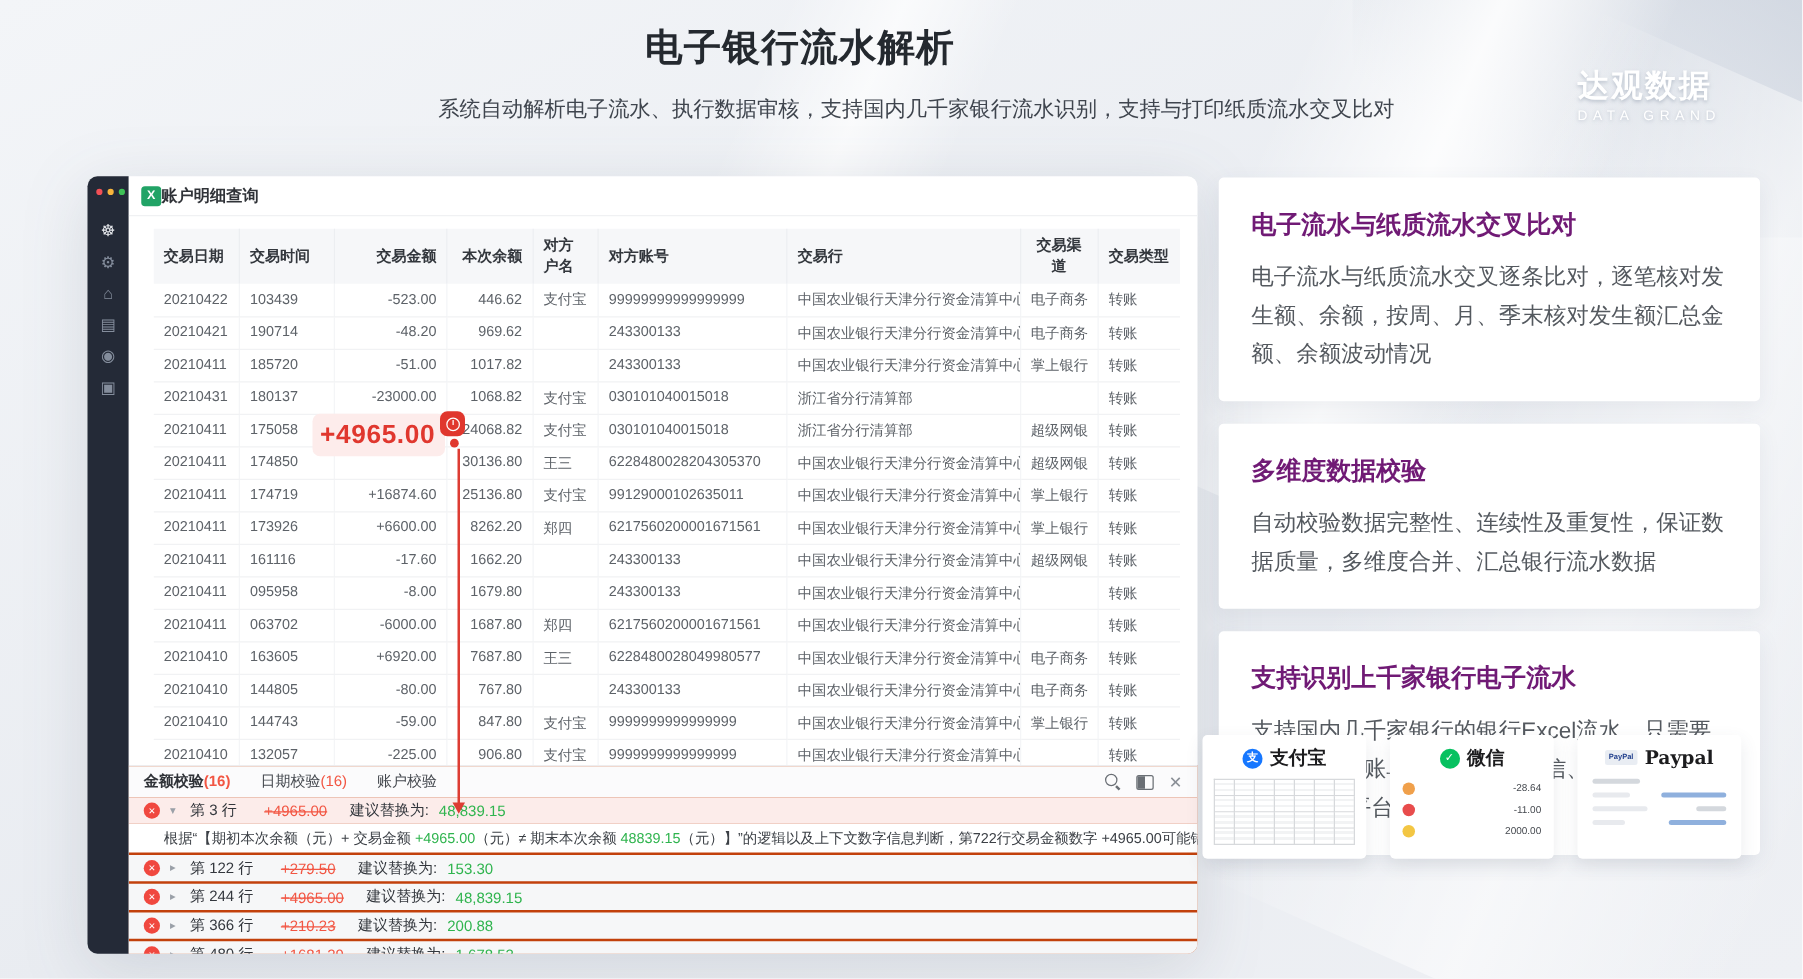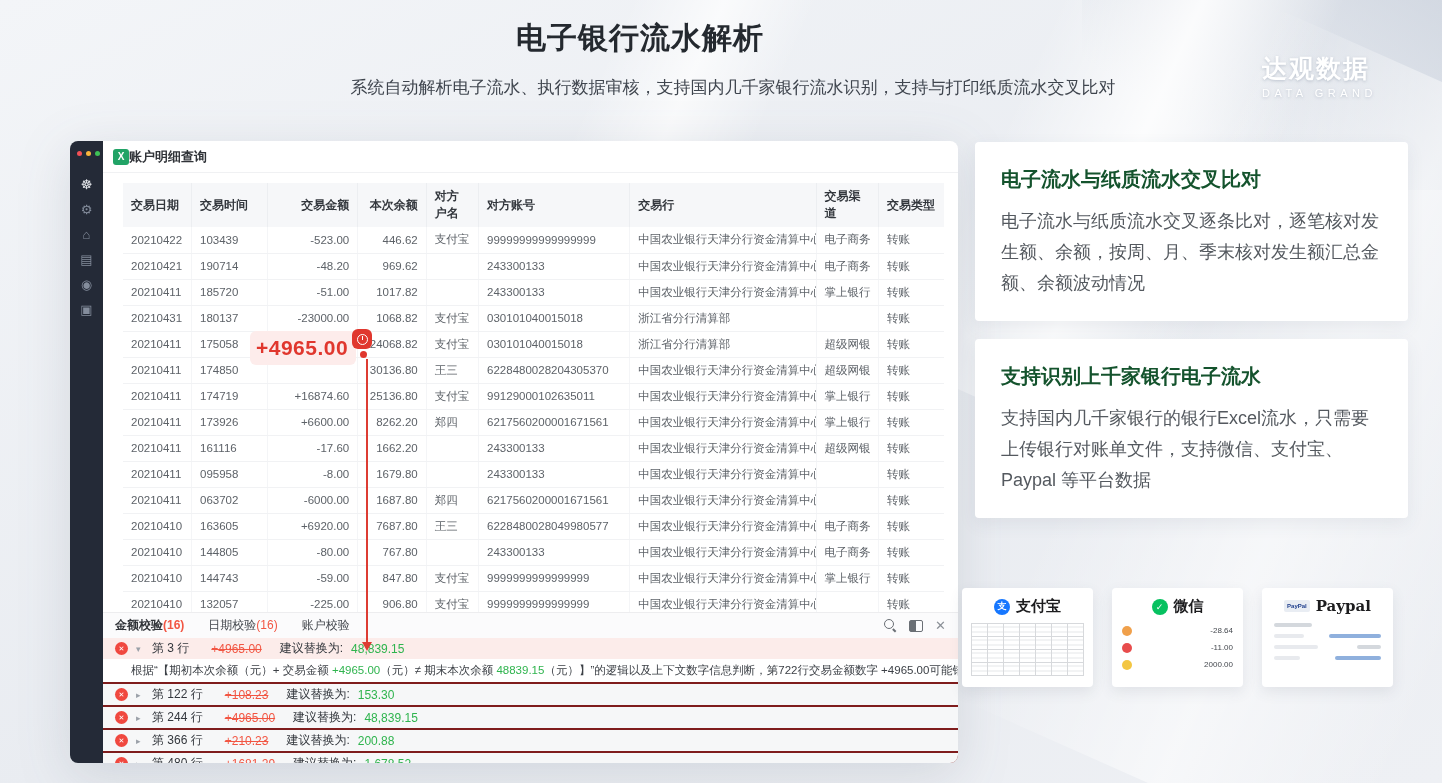--- a/index.html
+++ b/index.html
@@ -51,24 +51,24 @@
   .table-wrap { padding:10px 14px 0 20px; }
   table { width:100%; border-collapse:collapse; table-layout:fixed; }
   th { background:#f6f7f9; font-size:12px; font-weight:700; color:#33373d; text-align:left;
        padding:5px 8px; border-right:1px solid #eceef1; }
   td { font-size:11.5px; color:#5d6268; padding:0 8px; height:26px;
        border-bottom:1px solid #f1f2f4; border-right:1px solid #f4f5f7;
        white-space:nowrap; overflow:hidden; }
   th:last-child, td:last-child { border-right:none; }
   .c0{width:68px;} .c1{width:75px;} .c2{width:90px; text-align:right;}
   .c3{width:68px; text-align:right;} .c4{width:52px;} .c5{width:150px;}
-  .c6{width:185px;} .c7{width:62px;} .c8{width:65px;}
-
-  
-  .panel { position:absolute; left:0; bottom:0; width:855px; height:151px; background:#7f1d1d;
+  .c6{width:185px;} .c7{width:62px;text-align:center;} .c8{width:65px;}
+
+  
+  .panel { position:absolute; left:0; bottom:0; width:855px; height:151px; background:#c2410c;
         border-top:1px solid #ededef; z-index:3; }
   .ptabs { height:25px; display:flex; align-items:center; padding:0 12px; gap:24px;
         background:#fbfbfc; font-size:12px; color:#45494f; }
   .ptab { cursor:pointer; }
   .ptab:first-child { font-weight:700; color:#303338; }
   .cnt { color:#f25643; }
   .ptools { margin-left:auto; display:flex; align-items:center; gap:12px; }
   .mag { position:relative; width:13px; height:13px; cursor:pointer; }
   .mag::before { content:""; position:absolute; left:0; top:0; width:8px; height:8px;
         border:1.5px solid #6a6f75; border-radius:50%; }
@@ -102,21 +102,21 @@
   .badge .clk::after { content:""; position:absolute; left:4px; top:1.5px; width:1.5px; height:4px; background:#fff; }
   .rdot { left:290px; top:210px; width:7px; height:7px; border-radius:50%; background:#e0372e; }
   .rline { left:296px; top:218px; width:1.5px; height:284px; background:#dd3c33; }
   .rarrow { left:292px; top:501px; width:0; height:0; border-left:5px solid transparent;
         border-right:5px solid transparent; border-top:9px solid #dd3c33; }
 
   
   .features { position:absolute; left:975px; top:142px; width:433px; }
   .fcard { background:#fff; border-radius:4px; box-shadow:0 6px 18px rgba(70,80,100,.08);
         padding:24px 26px 22px 26px; margin-bottom:18px; }
-  .fcard h3 { font-size:20px; font-weight:700; color:#14532d; }
+  .fcard h3 { font-size:20px; font-weight:700; color:#701a75; }
   .fcard p { font-size:18px; color:#54595f; line-height:1.72; margin-top:13px; }
 
   
   .platforms { position:absolute; left:962px; top:588px; display:flex; gap:19px; }
   .pcard { width:131px; height:99px; background:#fff; border-radius:4px;
         box-shadow:0 5px 14px rgba(70,80,100,.10); overflow:hidden; }
   .phead { display:flex; align-items:center; justify-content:center; gap:6px; margin-top:9px; }
   .pname { font-family:"DejaVu Serif","Liberation Serif",serif; font-size:15px; font-weight:700; color:#1c1c1e; }
   .plogo { width:16px; height:16px; border-radius:50%; color:#fff; font-size:9px; font-weight:700;
         display:flex; align-items:center; justify-content:center; }
@@ -394,21 +394,21 @@
               <span class="irow">第 3 行</span>
               <span class="iold">+4965.00</span>
               <span class="ilab">建议替换为:</span>
               <span class="inew">48,839.15</span>
             </div>
             <div class="issue-detail"><span>根据“【期初本次余额（元）+ 交易金额 </span><span class="green">+4965.00</span><span>（元）≠ 期末本次余额 </span><span class="green">48839.15</span><span>（元）】”的逻辑以及上下文数字信息判断，第722行交易金额数字 +4965.00可能错误，建议修改为48,839.15。</span></div>
             <div class="issue-row">
               <span class="err-ic">✕</span>
               <span class="caret">▸</span>
               <span class="irow">第 122 行</span>
-              <span class="iold">+108.23</span>
+              <span class="iold">+279.50</span>
               <span class="ilab">建议替换为:</span>
               <span class="inew">153.30</span>
             </div>
             <div class="issue-row">
               <span class="err-ic">✕</span>
               <span class="caret">▸</span>
               <span class="irow">第 244 行</span>
               <span class="iold">+4965.00</span>
               <span class="ilab">建议替换为:</span>
               <span class="inew">48,839.15</span>
@@ -442,20 +442,24 @@
     <div class="ov rline"></div>
     <div class="ov rarrow"></div>
   </div>
 
   <div class="features">
     <div class="fcard">
       <h3>电子流水与纸质流水交叉比对</h3>
       <p>电子流水与纸质流水交叉逐条比对，逐笔核对发生额、余额，按周、月、季末核对发生额汇总金额、余额波动情况</p>
     </div>
     <div class="fcard">
+      <h3>多维度数据校验</h3>
+      <p>自动校验数据完整性、连续性及重复性，保证数据质量，多维度合并、汇总银行流水数据</p>
+    </div>
+    <div class="fcard">
       <h3>支持识别上千家银行电子流水</h3>
       <p>支持国内几千家银行的银行Excel流水，只需要上传银行对账单文件，支持微信、支付宝、Paypal 等平台数据</p>
     </div>
   </div>
 
   <div class="platforms">
     <div class="pcard">
       <div class="phead">
         <span class="plogo ali">支</span>
         <span class="pname">支付宝</span>

